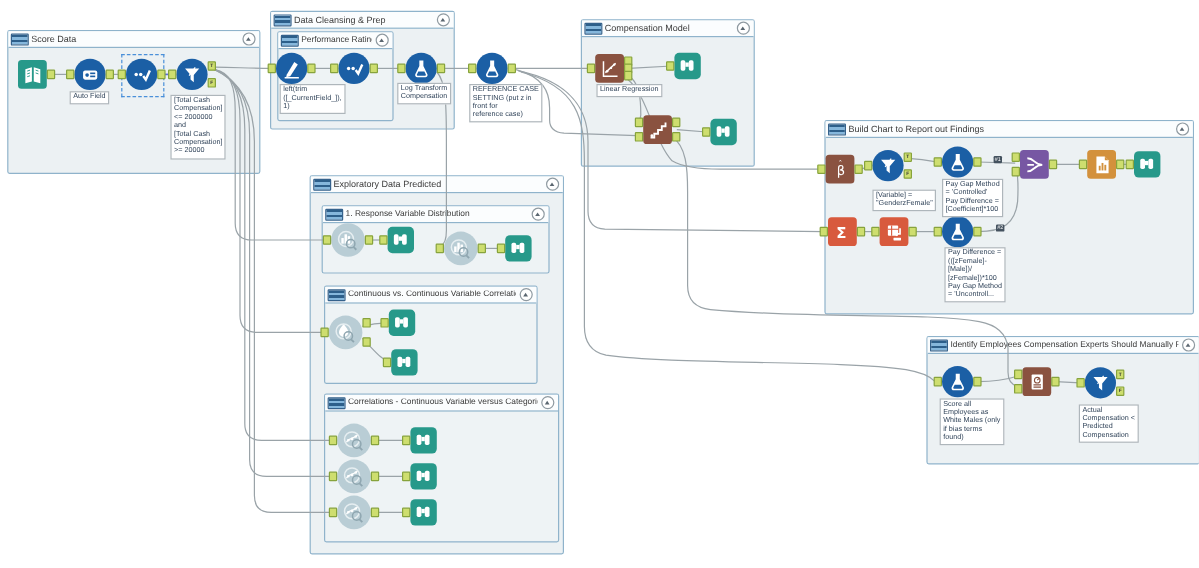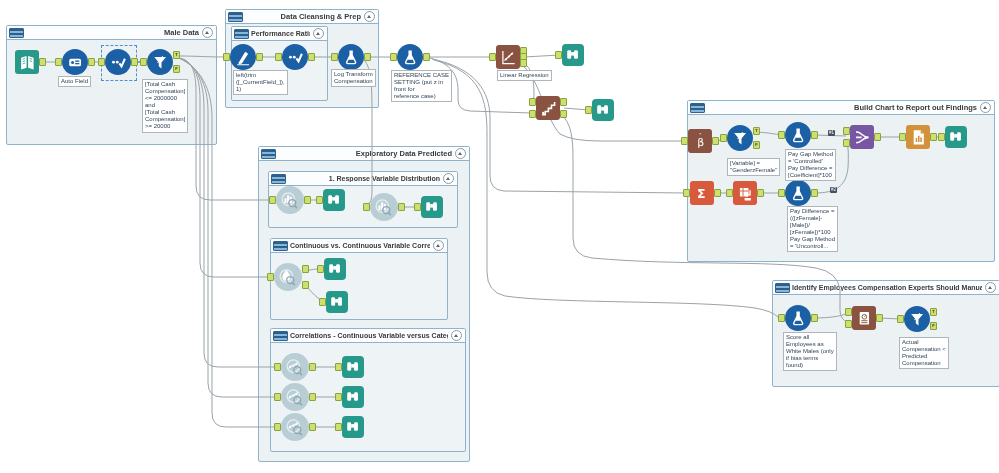--- a/index.html
+++ b/index.html
@@ -3,21 +3,21 @@
 <meta charset="utf-8">
 <style>
   html,body{margin:0;padding:0;background:#fff;}
   #canvas{position:relative;width:999px;height:473px;background:#ffffff;overflow:hidden;
           font-family:"Liberation Sans", sans-serif;}
   .container{position:absolute;border:1px solid #8fb3cb;background:#ecf1f3;border-radius:2px;z-index:1;}
   .hdr{position:absolute;top:0;left:0;right:0;height:13px;background:#fbfdfe;border-bottom:1px solid #8fb3cb;
        display:flex;align-items:center;z-index:2;}
   .cicon{width:13px;height:8px;margin:0 2px;border:1px solid #35628c;border-radius:1px;flex:0 0 auto;
          background:repeating-linear-gradient(180deg,#2d5f8a 0 2px,#85b7dc 2px 4px);}
-  .ttl{flex:1;text-align:right;font-size:7.5px;font-weight:bold;color:#3a3a3a;white-space:nowrap;overflow:hidden;}
+  .ttl{flex:1;text-align:left;font-size:7.5px;font-weight:normal;color:#3a3a3a;white-space:nowrap;overflow:hidden;}
   .ttl.small{font-size:7px;}
   .collapse{width:9px;height:9px;border:1px solid #8f9aa1;border-radius:50%;background:#fff;margin:0 3px;
             position:relative;flex:0 0 auto;}
   .collapse::after{content:"";position:absolute;left:1.5px;top:2.5px;border-left:2.5px solid transparent;
             border-right:2.5px solid transparent;border-bottom:3px solid #5a6670;}
   .tool{position:absolute;display:flex;align-items:center;justify-content:center;z-index:3;}
   .circle{width:26px;height:26px;border-radius:50%;background:#1b5fa5;}
   .sq{width:24px;height:24px;border-radius:3px;}
   .brown{background:#8a5240;}
   .orange{background:#d85a3d;}
@@ -143,40 +143,47 @@
       <path stroke="#8fa6b0" stroke-width="2" d="M20 21.5 L23 24.5"></path>
     </symbol>
   </defs>
 </svg>
 
 <div id="canvas">
 
   <div class="container" style="left:6px;top:25px;width:209px;height:118px">
     <div class="hdr">
       <span class="cicon"></span>
-      <span class="ttl">Male Data</span>
+      <span class="ttl">Score Data</span>
       <span class="collapse"></span>
     </div>
   </div>
 
   <div class="container" style="left:225px;top:9px;width:152px;height:97px">
     <div class="hdr">
       <span class="cicon"></span>
       <span class="ttl">Data Cleansing &amp; Prep</span>
       <span class="collapse"></span>
     </div>
   </div>
   <div class="container" style="left:231px;top:26px;width:95px;height:73px;background:#eef3f5">
     <div class="hdr">
       <span class="cicon"></span>
       <span class="ttl small">Performance Rating</span>
       <span class="collapse"></span>
     </div>
   </div>
 
+  <div class="container" style="left:484px;top:16px;width:143px;height:121px">
+    <div class="hdr">
+      <span class="cicon"></span>
+      <span class="ttl">Compensation Model</span>
+      <span class="collapse"></span>
+    </div>
+  </div>
 
   <div class="container" style="left:258px;top:146px;width:210px;height:314px">
     <div class="hdr">
       <span class="cicon"></span>
       <span class="ttl">Exploratory Data Predicted</span>
       <span class="collapse"></span>
     </div>
   </div>
   <div class="container" style="left:268px;top:171px;width:188px;height:55px;background:#eef3f5">
     <div class="hdr">

